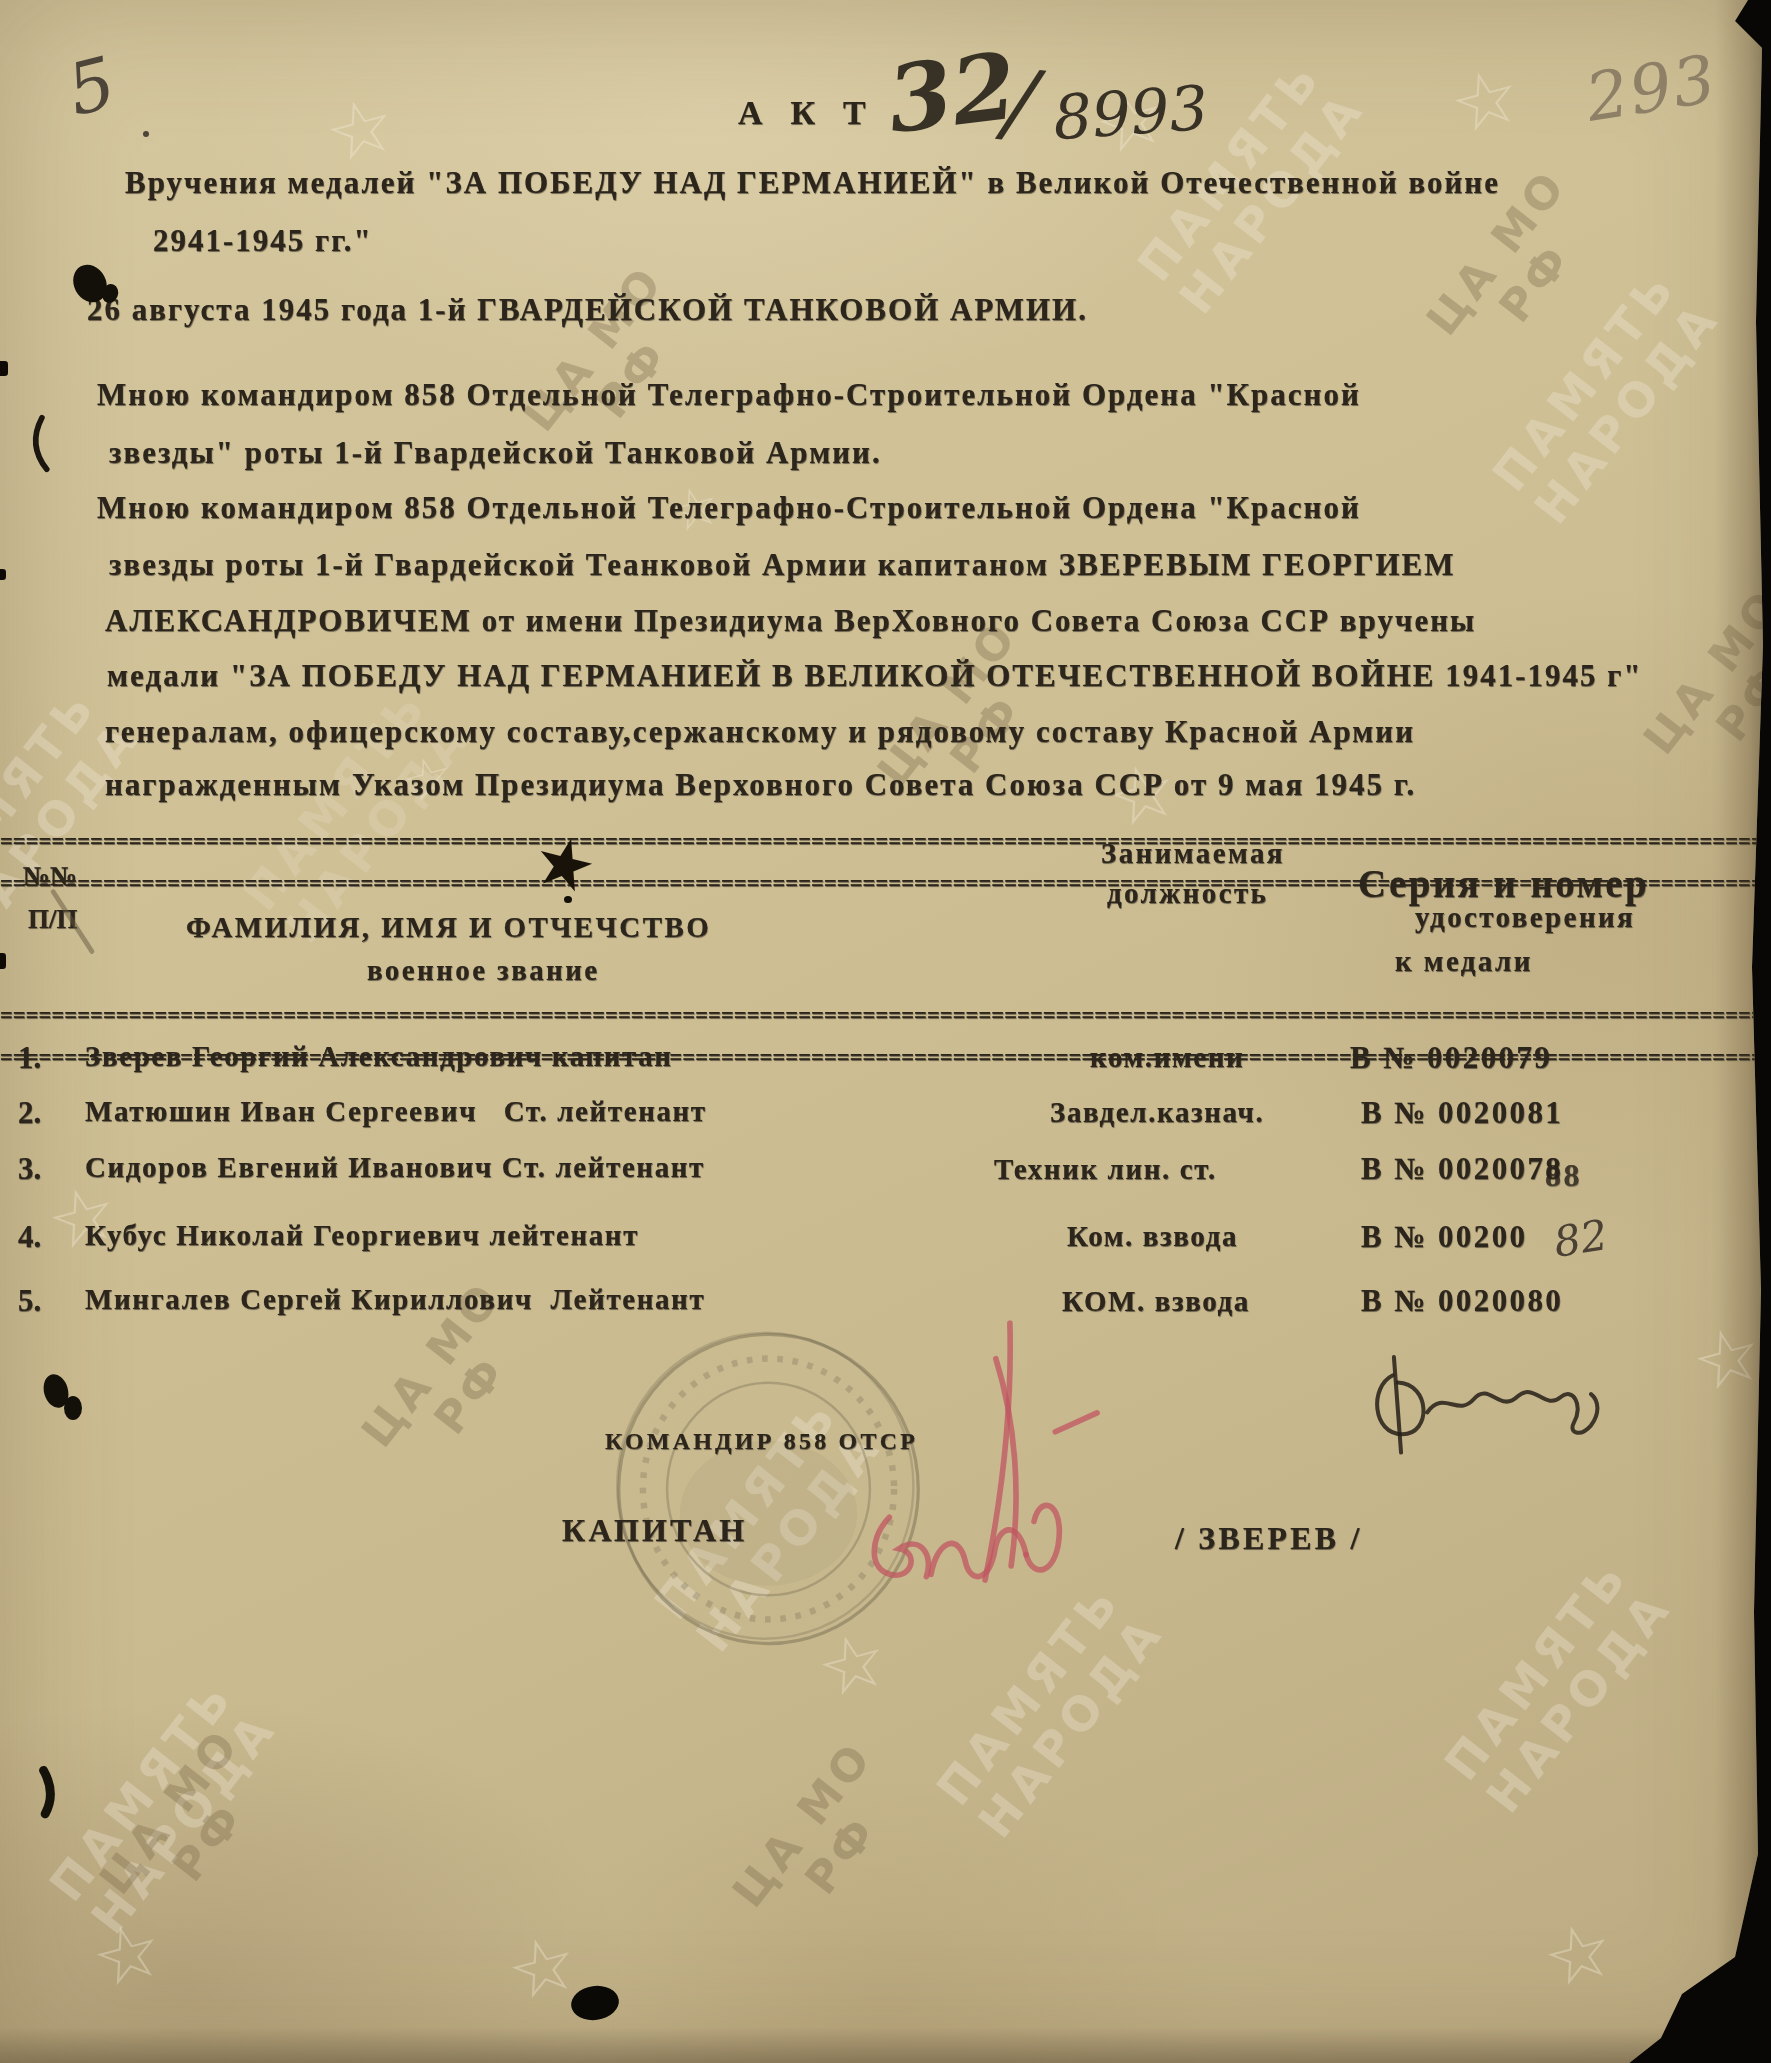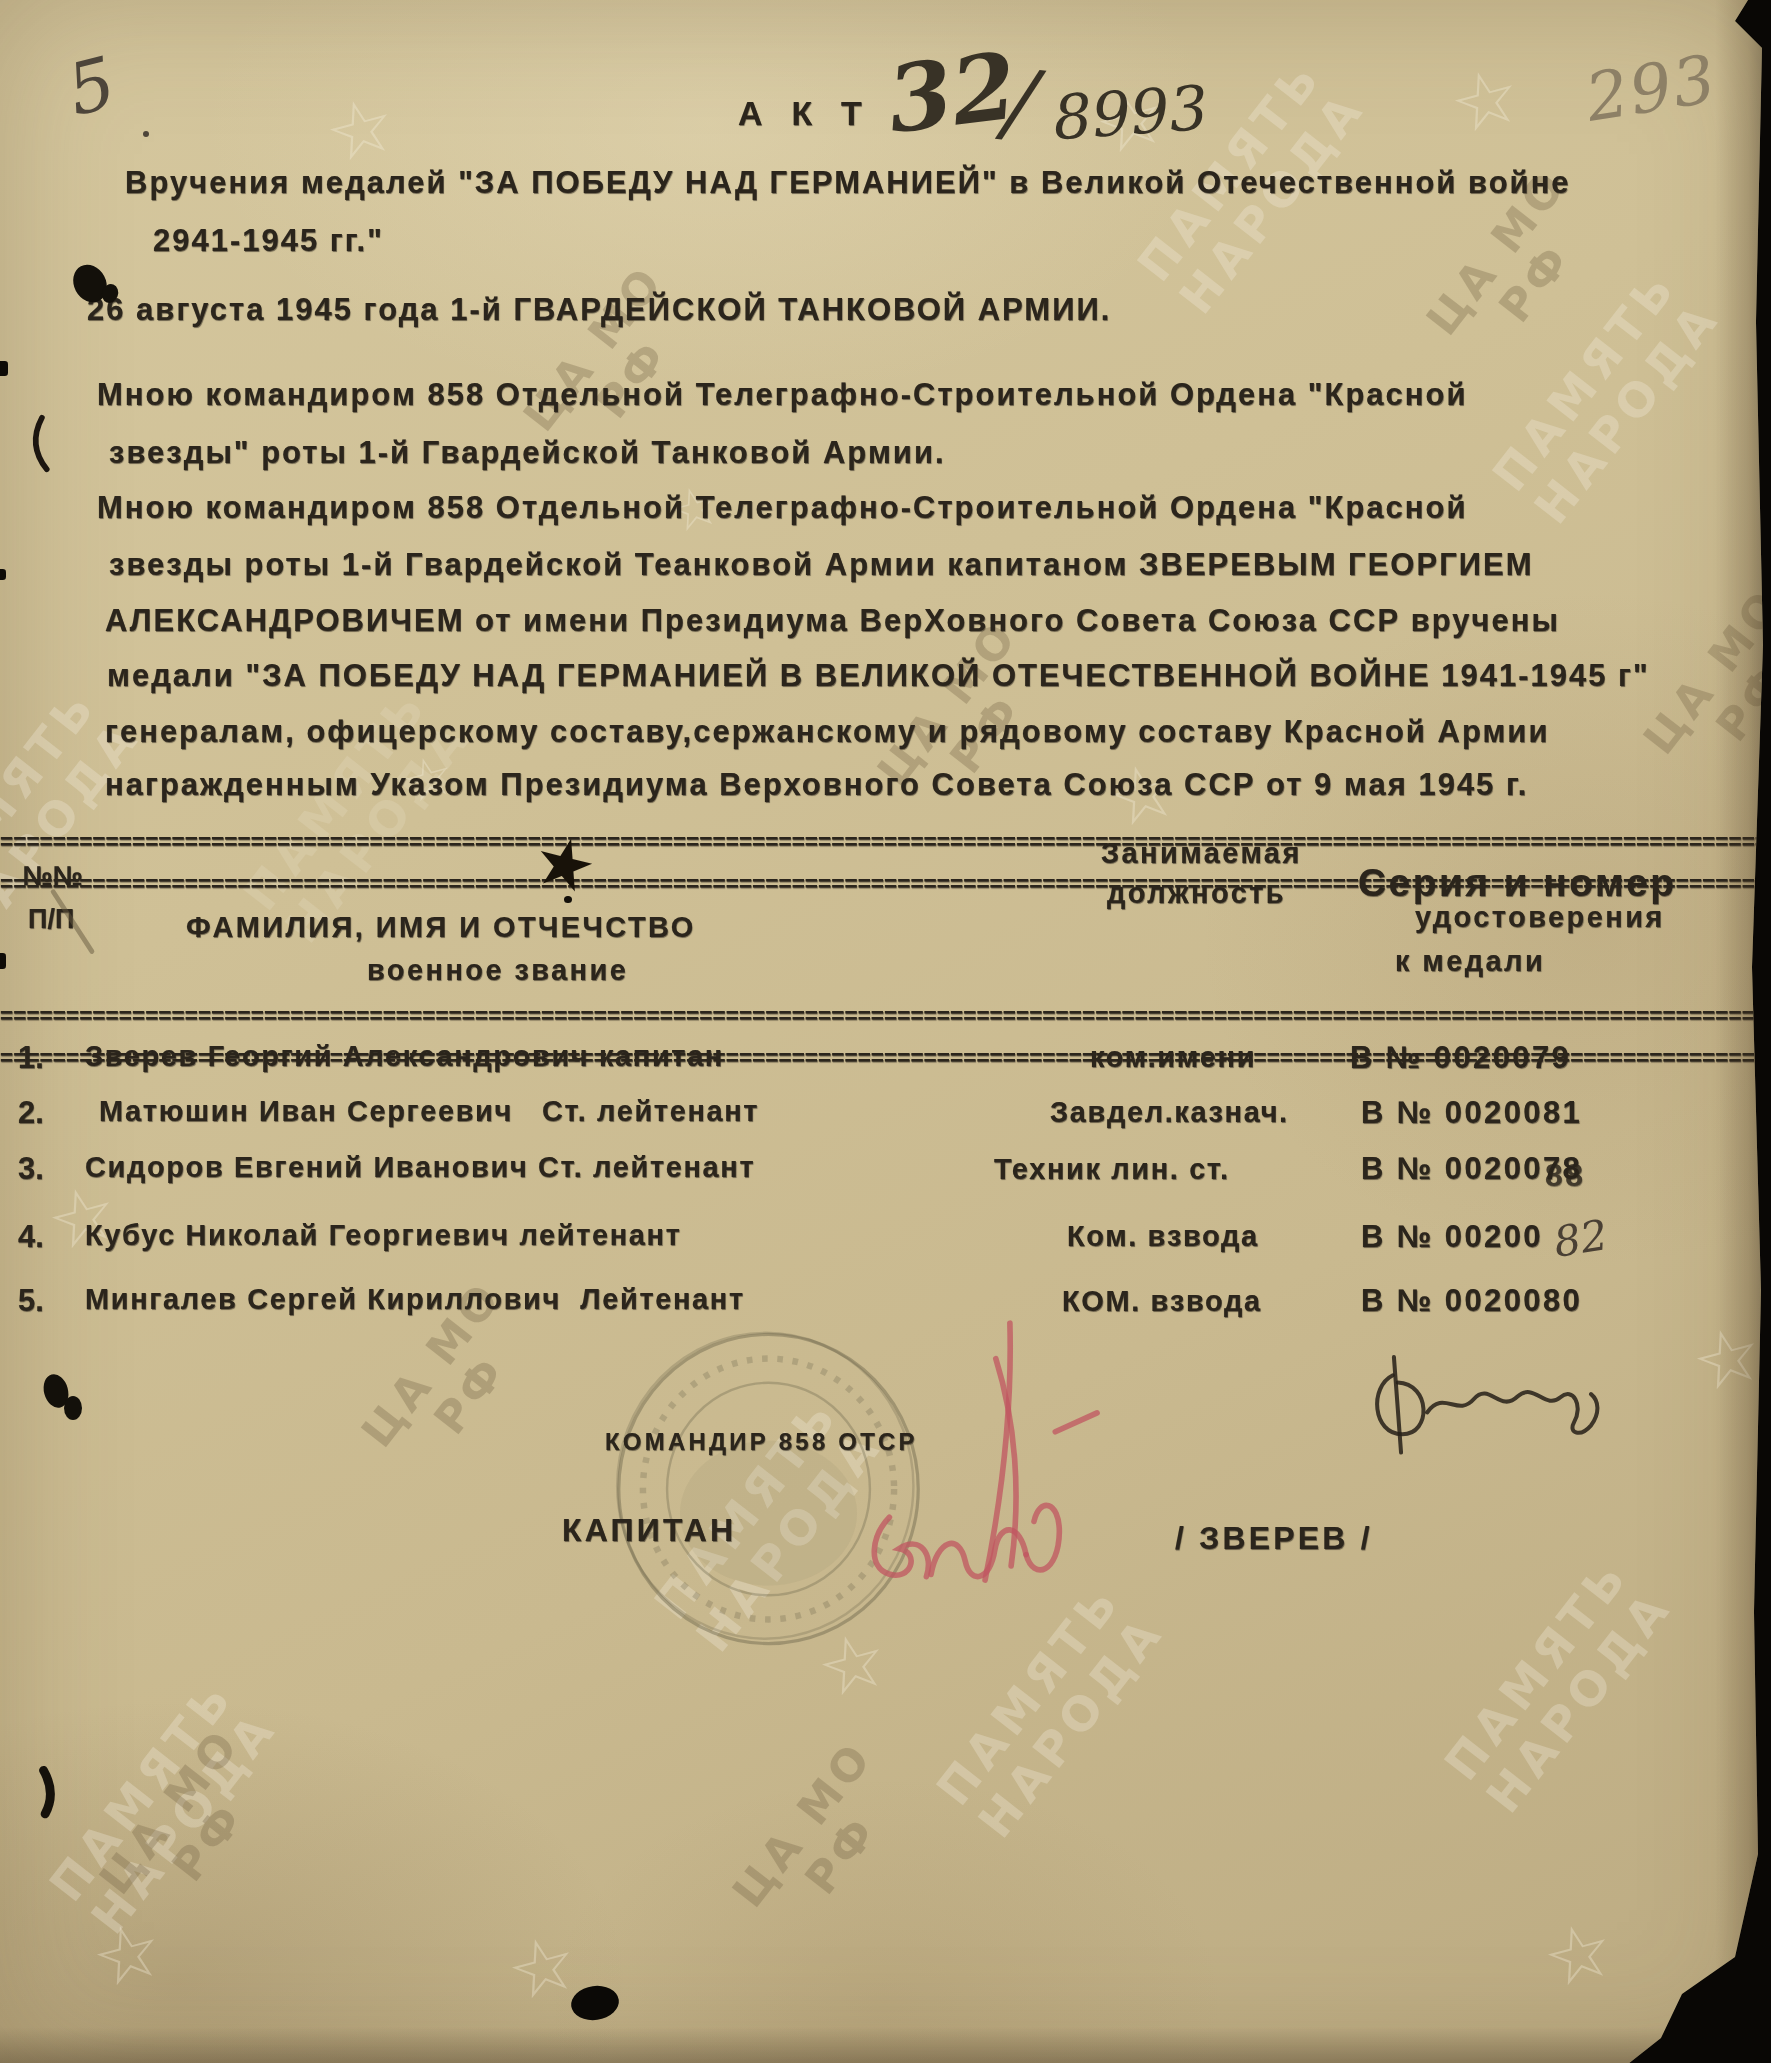--- a/index.html
+++ b/index.html
@@ -13,21 +13,21 @@
       radial-gradient(484px 322px at 50% 97%, rgba(140,115,75,.15), transparent 70%),
       linear-gradient(155deg,#d5c79e 0%,#cfc096 35%,#c9b98f 65%,#bcab82 100%);
     clip-path:polygon(0 0,1748px 0,1735px 21px,1762px 48px,1756px 322px,1763px 645px,
       1752px 967px,1761px 1290px,1754px 1612px,1758px 1854px,1735px 1957px,
       1682px 1994px,1661px 2038px,1628px 2064px,0 2064px);
     box-shadow:inset 0 0 129px rgba(90,68,35,.28);}
   .shade-r{position:absolute;top:0;right:0;width:56px;height:100%;
     background:linear-gradient(90deg,rgba(0,0,0,0),rgba(70,52,28,.22) 60%,rgba(35,25,13,.4));}
   .shade-b{position:absolute;bottom:0;left:0;width:100%;height:37px;
     background:linear-gradient(0deg,rgba(45,33,18,.3),rgba(0,0,0,0));}
-  .tw{position:absolute;font-family:Liberation Sans, sans-serif;
+  .tw{position:absolute;font-family:Liberation Serif, serif;
       font-weight:700;color:#2b251c;white-space:pre;
       text-shadow:0.6px 0.6px 0.8px rgba(43,37,28,.6),-0.2px -0.2px 0.5px rgba(43,37,28,.3);text-align:right;}
   .hw{position:absolute;font-family:"DejaVu Serif","Liberation Serif",serif;
       font-style:italic;white-space:pre;}
   .sep{font-size:22.6px;line-height:13.7px;letter-spacing:0;overflow:hidden;width:1771px;}
   .wm{position:absolute;font-family:"DejaVu Sans","Liberation Sans",sans-serif;font-weight:700;
       text-align:center;line-height:1.12;letter-spacing:6.4px;transform:rotate(-52deg);
       pointer-events:none;}
   .wm-white{color:rgba(246,240,224,.30);font-size:47px;}
   .wm-gray{color:rgba(108,92,62,.30);font-size:44px;letter-spacing:4.8px;}
@@ -144,21 +144,21 @@
     </div>
 
     <div>
       <span class="tw" style="left:18px;top:1040px;font-size:31px;">1.</span>
       <span class="tw" style="left:85px;top:1040px;font-size:29px;letter-spacing:1.6px;">Зверев Георгий Александрович капитан</span>
       <span class="tw" style="left:1090px;top:1041px;font-size:29px;letter-spacing:1.6px;">ком.имени</span>
       <span class="tw" style="left:1350px;top:1040px;font-size:31px;letter-spacing:2.4px;">В № 0020079</span>
     </div>
     <div>
       <span class="tw" style="left:18px;top:1095px;font-size:31px;">2.</span>
-      <span class="tw" style="left:85px;top:1095px;font-size:29px;letter-spacing:1.6px;margin-left:14px;">Матюшин Иван Сергеевич   Ст. лейтенант</span>
+      <span class="tw" style="left:85px;top:1095px;font-size:29px;letter-spacing:1.6px;">Матюшин Иван Сергеевич   Ст. лейтенант</span>
       <span class="tw" style="left:1050px;top:1096px;font-size:29px;letter-spacing:1.6px;">Завдел.казнач.</span>
       <span class="tw" style="left:1361px;top:1095px;font-size:31px;letter-spacing:2.4px;">В № 0020081</span>
     </div>
     <div>
       <span class="tw" style="left:18px;top:1151px;font-size:31px;">3.</span>
       <span class="tw" style="left:85px;top:1151px;font-size:29px;letter-spacing:1.6px;">Сидоров Евгений Иванович Ст. лейтенант</span>
       <span class="tw" style="left:994px;top:1153px;font-size:29px;letter-spacing:1.6px;">Техник лин. ст.</span>
       <span class="tw" style="left:1361px;top:1151px;font-size:31px;letter-spacing:2.4px;">В № 0020078</span>
       <span class="tw" style="left:1545px;top:1149px;font-size:32px;letter-spacing:2.4px;opacity:.85;margin-top:8px;">88</span>
     </div>

